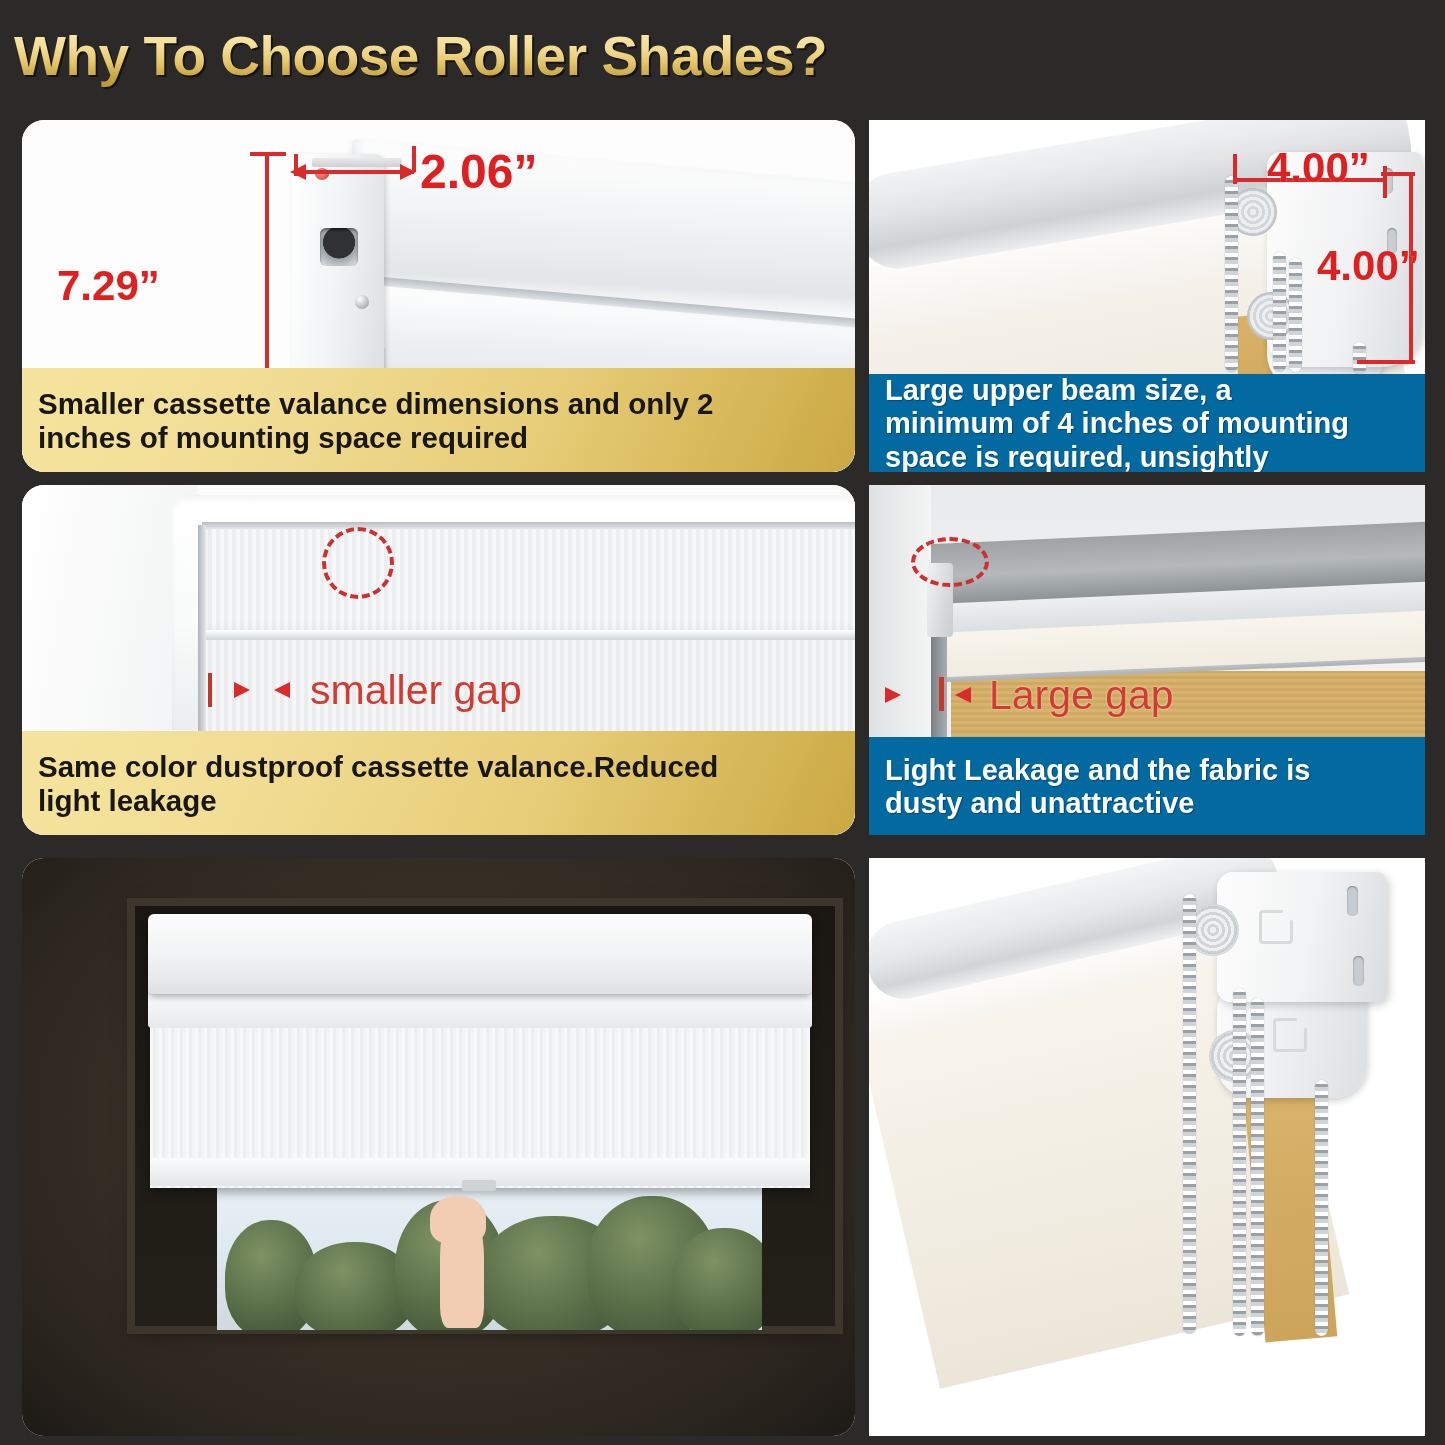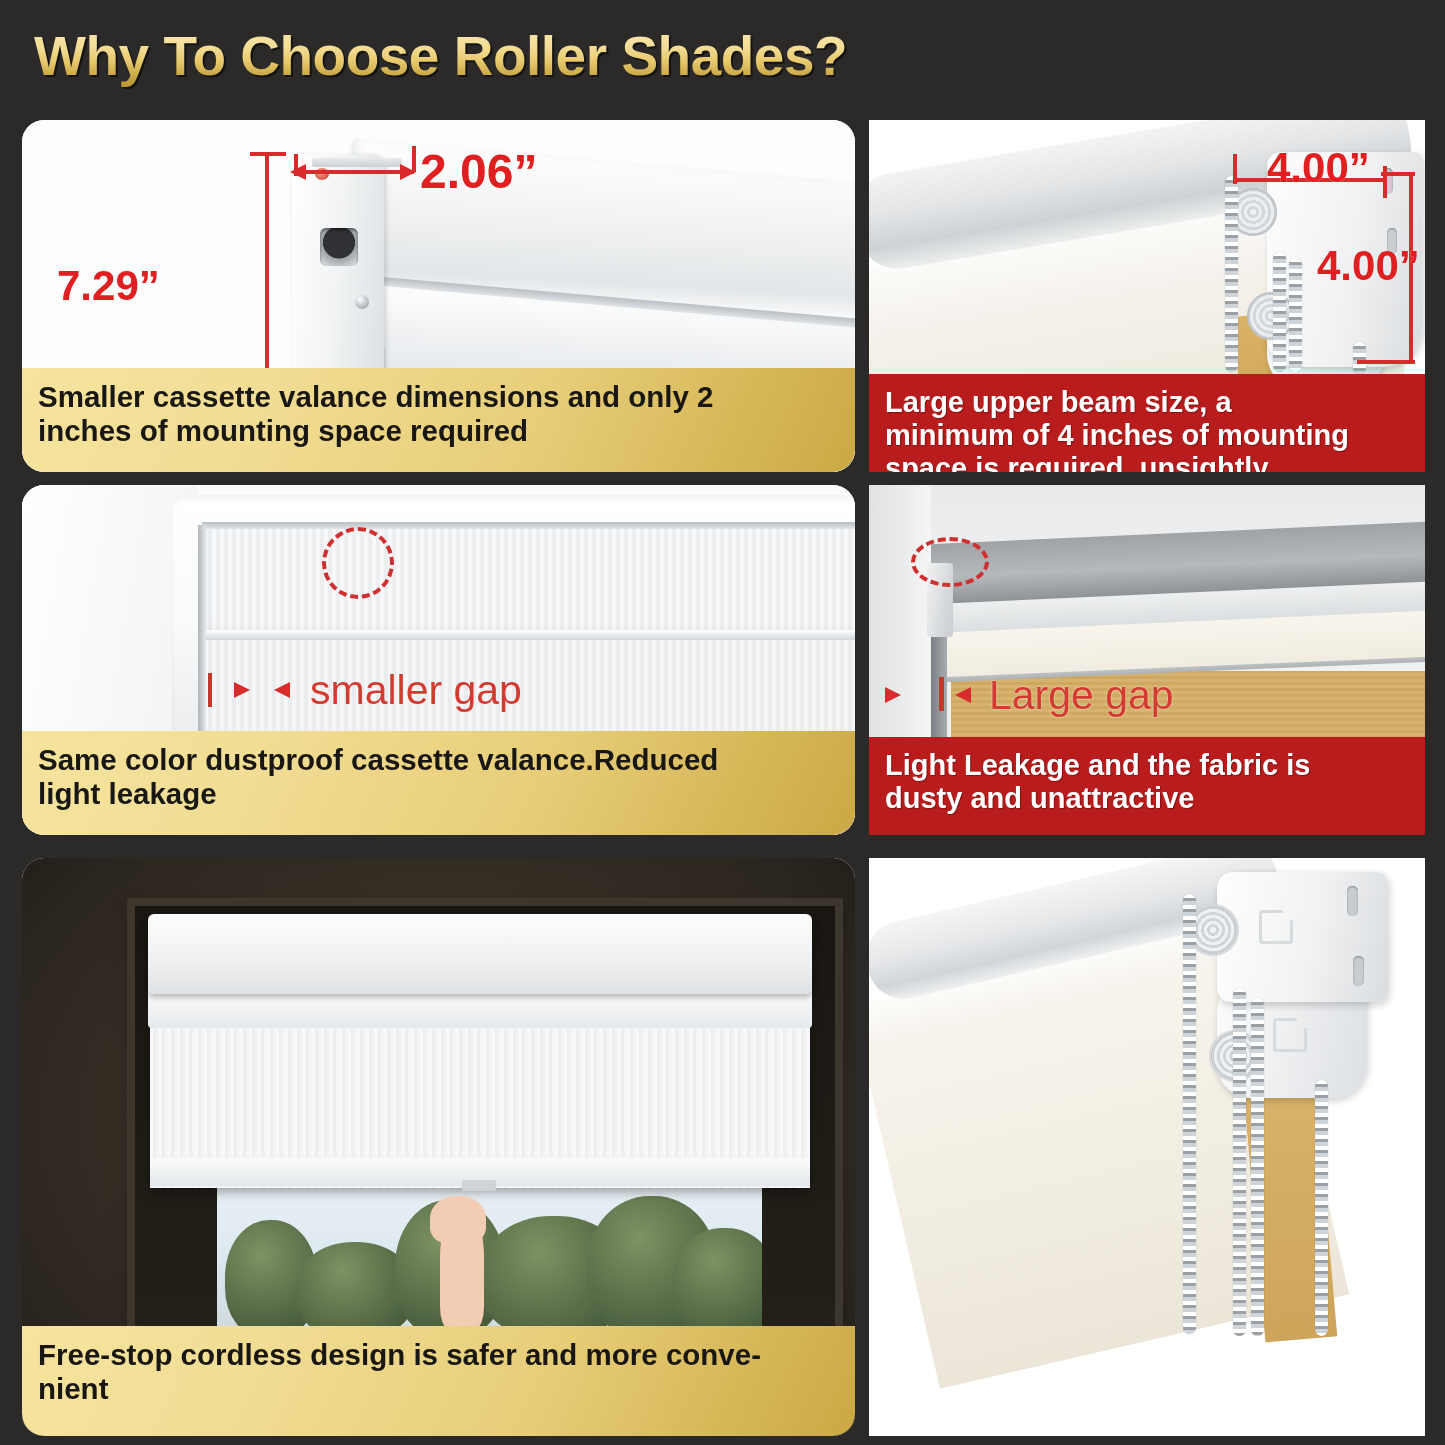--- a/index.html
+++ b/index.html
@@ -10,21 +10,21 @@
     overflow:hidden;
     position:relative;
   }
 
   
   #title-bar{
     position:absolute; left:0; top:0; width:1445px; height:112px;
     display:flex; align-items:center;
   }
   #page-title{
-    margin-left:34px;
+    margin-left:14px;
     font-size:55px;
     font-weight:bold;
     letter-spacing:-0.5px;
     background:linear-gradient(180deg,#fbeab0 0%,#f3dd97 36%,#e8c96d 58%,#c8a544 82%,#b99433 100%);
     -webkit-background-clip:text;
     background-clip:text;
     color:transparent;
     -webkit-text-fill-color:transparent;
     text-shadow:none;
     filter:drop-shadow(2px 2px 0 rgba(0,0,0,.55));
@@ -46,38 +46,38 @@
   #row-3 .panel{ top:8px; height:578px; }
 
   .panel.left  { border-radius:22px; }
   .panel.right { border-radius:0; }
 
   .media{ position:absolute; left:0; top:0; right:0; bottom:0; overflow:hidden; background:#fff; }
 
   
   .caption{
     position:absolute; left:0; right:0; bottom:0;
-    display:flex; align-items:flex-start;
+    display:flex; align-items:center;
     padding:12px 28px 10px 16px;
     z-index:30;
   }
   .caption .ctext{
     font-weight:bold;
     line-height:1.14;
     white-space:pre-line;
   }
   .panel.left .caption{
     height:104px;
     background:linear-gradient(115deg,#f6e49e 0%,#f1dd94 28%,#e7cd78 62%,#d6b757 85%,#caa944 100%);
     border-radius:0 0 22px 22px;
   }
   .panel.left .caption .ctext{ color:#191714; font-size:29.5px; }
   .panel.right .caption{
     height:98px;
-    background:#b91c1c;
+    background:#0369a1;
   }
   .panel.right .caption .ctext{
     color:#ffffff; font-size:29px;
     text-shadow:1px 1px 1px rgba(0,0,0,.30);
   }
   #row-3 .panel.left .caption{ height:110px; }
   #row-3 .panel.right .caption{ height:105px; }
 
   
   .dimlabel{
@@ -450,24 +450,20 @@
       </div>
       <div class="hand" style="left:418px; top:352px; width:44px; height:118px;"></div>
       <div class="hand" style="left:408px; top:338px; width:56px; height:48px; border-radius:46% 46% 34% 34%;"></div>
       <div id="p5-shade"></div>
       <div id="p5-bottom-rail"></div>
       <div id="p5-tab"></div>
       <div id="p5-cass2"></div>
       <div id="p5-cass-line"></div>
       <div id="p5-cass"></div>
     </div>
-    <div class="caption">
-      <span class="ctext">Free-stop cordless design is safer and more conve-
-nient</span>
-    </div>
   </div>
 
   <div class="panel right" id="panel-6">
     <div class="media">
       <div id="p6-bg"></div>
       <div id="p6-fab"></div>
       <div id="p6-tan"></div>
       <div id="p6-fab-top"></div>
       <div id="p6-roll"></div>
       <div id="p6-bracket2"></div>

